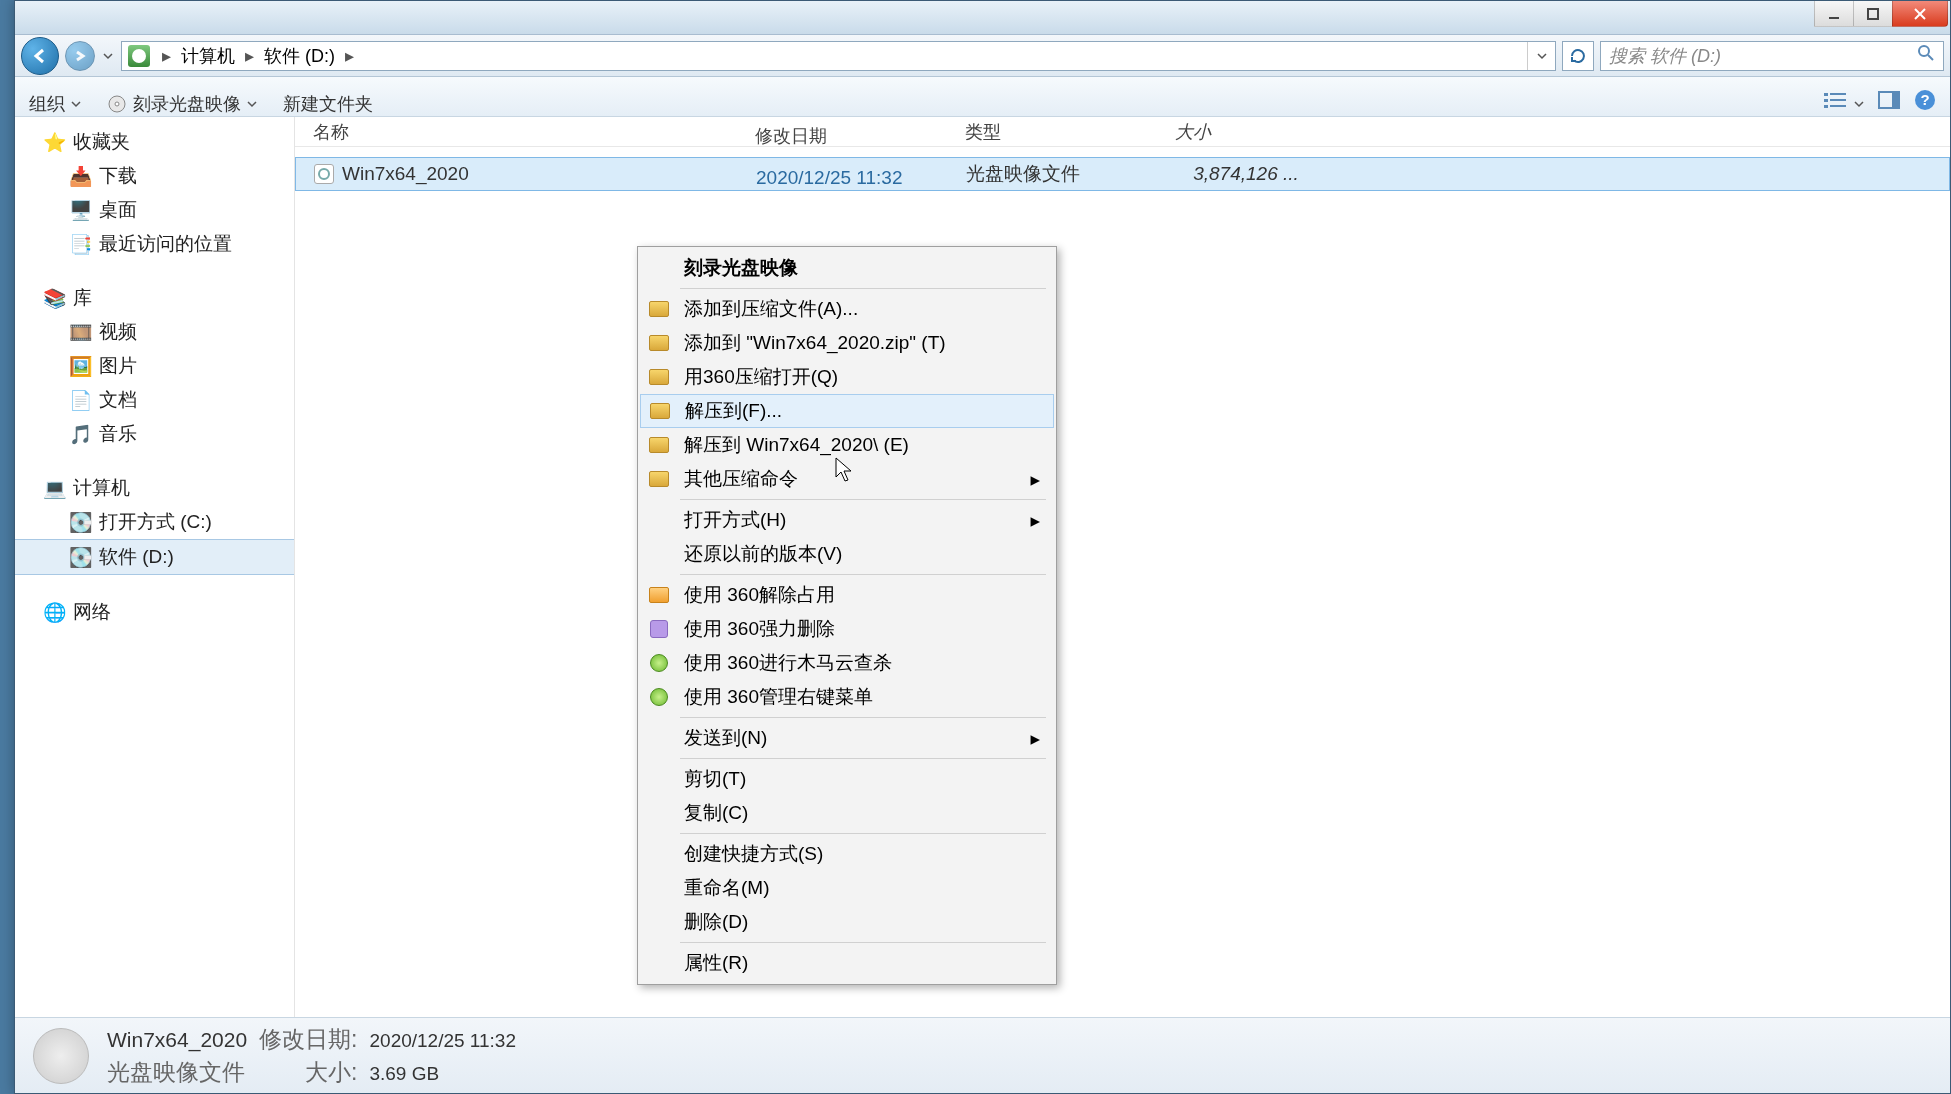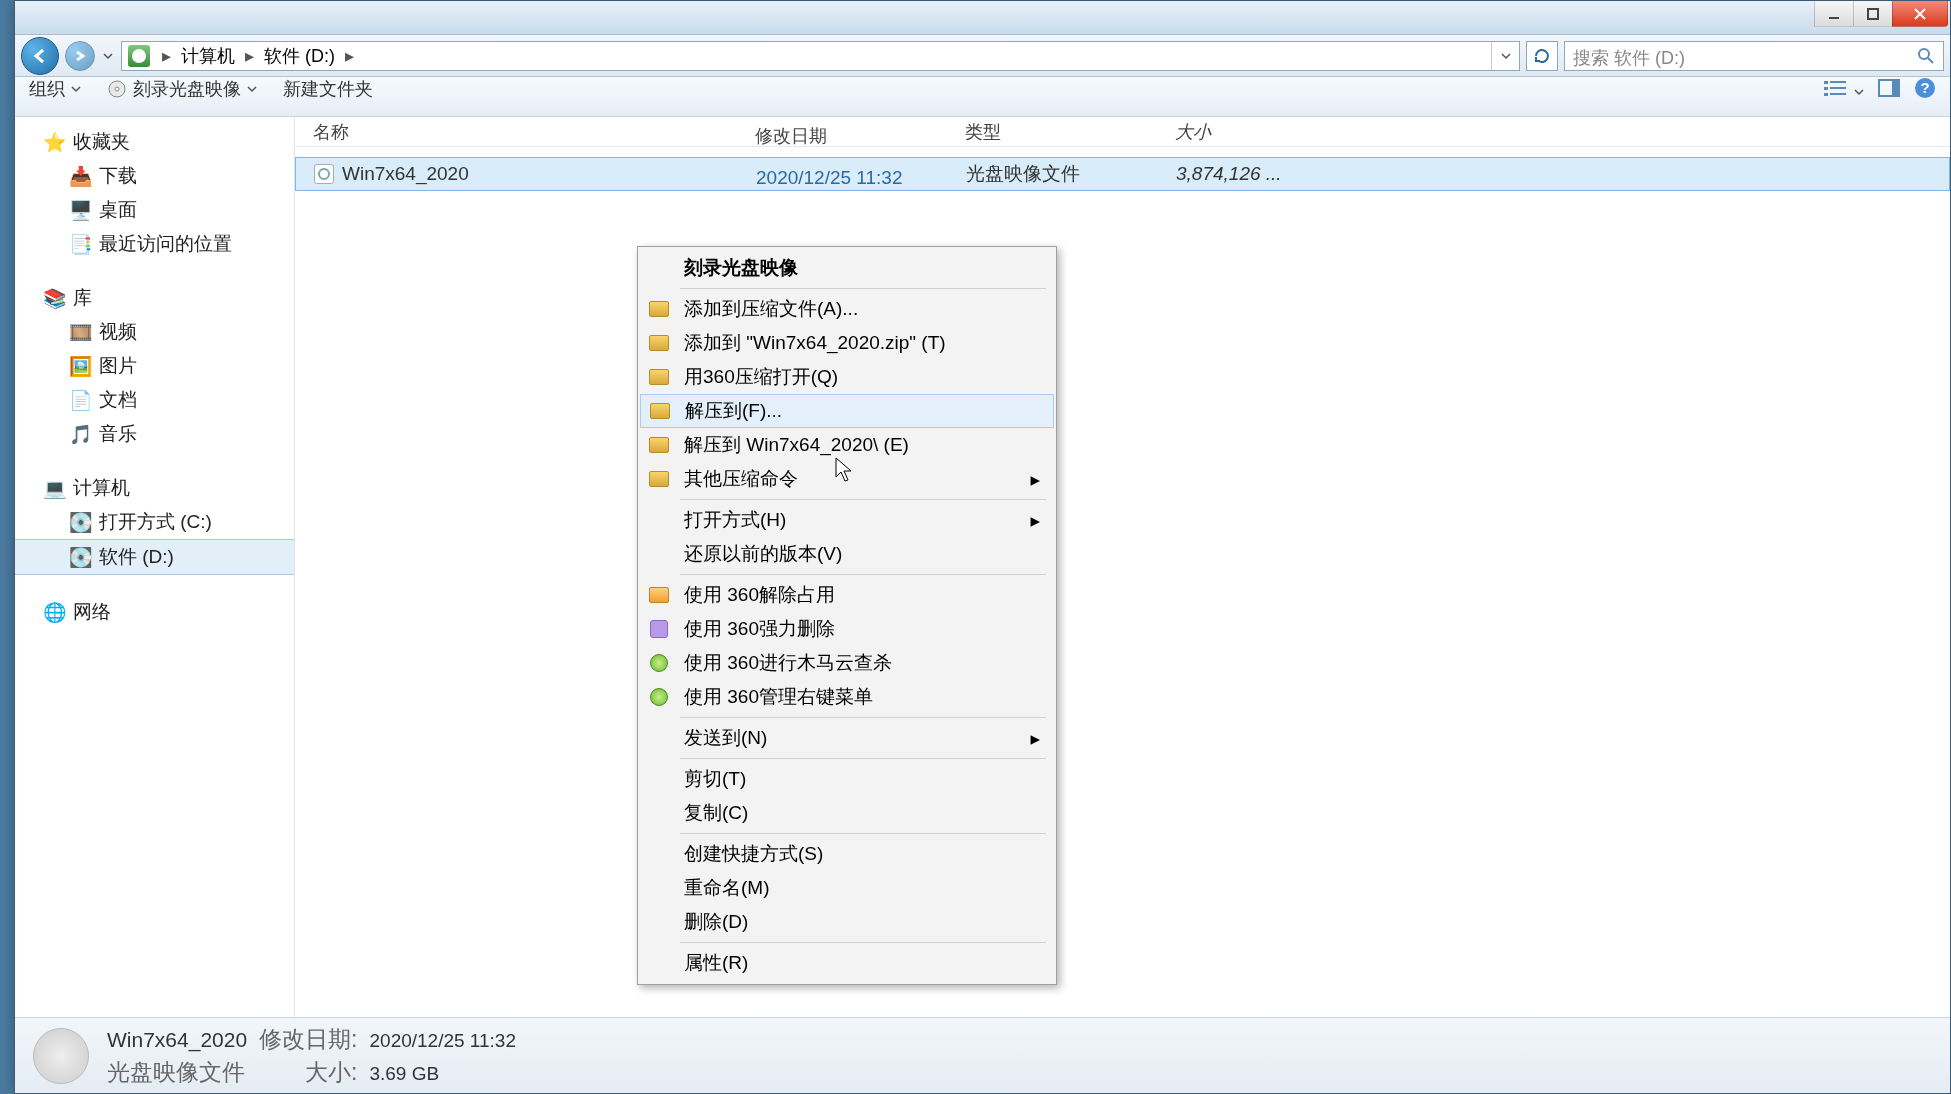--- a/index.html
+++ b/index.html
@@ -48,28 +48,28 @@
 .address {
   flex: 1; height: 30px; background: #fff; border: 1px solid #8fa8be;
   display: flex; align-items: center; font-size: 18px;
 }
 .addr-icon { width: 22px; height: 22px; margin: 0 6px; background: linear-gradient(#7fc97f,#3a8a3a); border-radius: 3px; position: relative; }
 .addr-icon::after { content:""; position:absolute; inset:4px; border-radius:50%; background:#fff; }
 .crumb { padding: 0 4px; }
 .crumb-sep { padding: 0 6px; color: #555; }
 .addr-dd { width: 28px; border-left: 1px solid #ccc; display:flex;align-items:center;justify-content:center; height:100%; }
 .refresh { width: 32px; height: 30px; border:1px solid #8fa8be; background:#fff; display:flex;align-items:center;justify-content:center; }
-.search { width: 380px; height: 30px; border:1px solid #8fa8be; background:#fff; display:flex;align-items:flex-end; padding:0 8px; font-size:18px; color:#888; }
+.search { width: 344px; height: 30px; border:1px solid #8fa8be; background:#fff; display:flex;align-items:center; padding:0 8px; font-size:18px; color:#888; font-style:italic; }
 .search-ico { margin-left:auto; }
 
 
 .toolbar {
   height: 40px; background: linear-gradient(#f6fafd,#e5eef6);
   border-bottom: 1px solid #c8d6e2;
-  display: flex; align-items: flex-start; padding: 0 14px; gap: 26px; font-size: 18px; color:#333;
+  display: flex; align-items: flex-end; padding: 0 14px; gap: 26px; font-size: 18px; color:#333;
 }
 .tb-item { display:flex; align-items:center; gap:6px; }
 .tb-right { margin-left:auto; display:flex; gap:14px; align-items:center; }
 
 
 .body { display:flex; position:absolute; top:116px; bottom:76px; left:0; right:0; }
 
 
 .sidebar { width: 280px; background:#fff; border-right:1px solid #e4e4e4; padding:8px 0; overflow:auto; }
 .side-group { margin-bottom: 20px; }
@@ -309,21 +309,21 @@
         <div class="col-size">大小</div>
       </div>
       <div style="height:10px"></div>
       <div class="row selected">
         <div class="col-name">
             <span class="file-ico"></span>
             <span>Win7x64_2020</span>
           </div>
         <div class="col-date" style="color:#2a6aa0">2020/12/25 11:32</div>
         <div class="col-type">光盘映像文件</div>
-        <div class="col-size" style="text-align:left">3,874,126 ...</div>
+        <div class="col-size" style="text-align:center">3,874,126 ...</div>
       </div>
     </div>
   </div>
 
   <div class="ctxmenu">
     <div class="ctx-item bold">
         <span class="ctx-ico"></span>
         <span>刻录光盘映像</span>
       </div>
     <div class="ctx-sep"></div>

